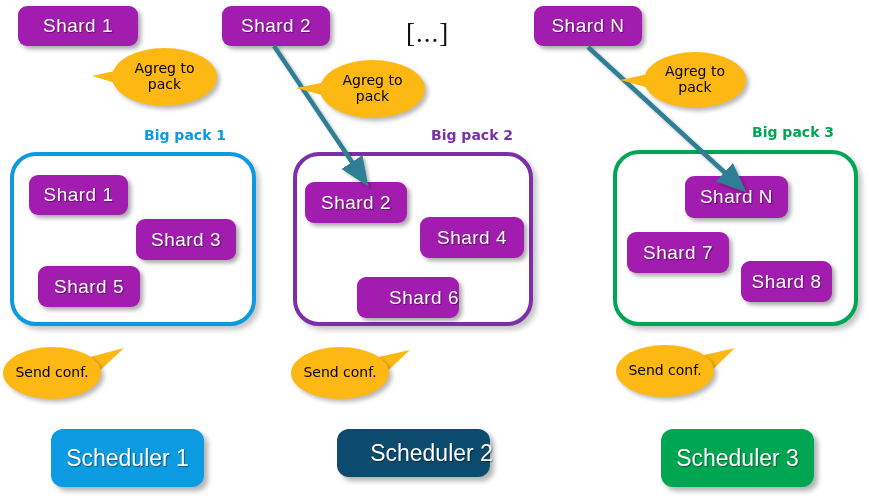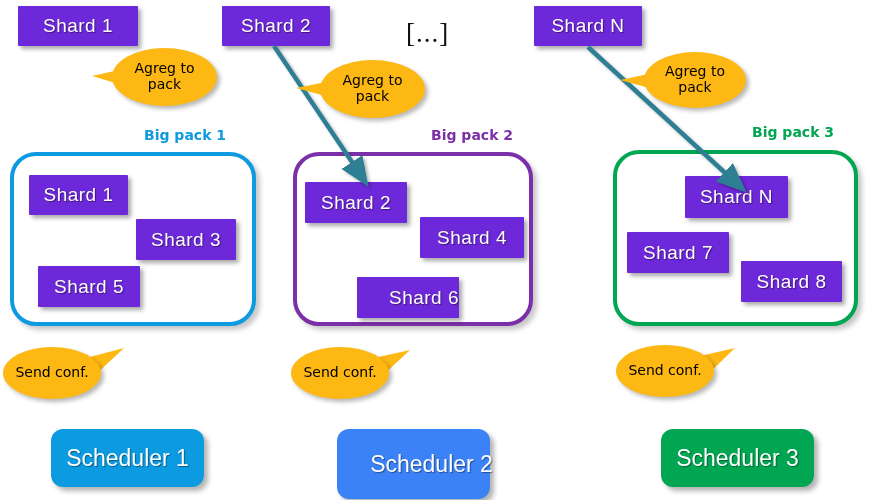--- a/index.html
+++ b/index.html
@@ -23,22 +23,22 @@
     display: flex;
     align-items: center;
     justify-content: center;
     text-align: center;
     color: #ffffff;
     white-space: nowrap;
   }
 
   
   .shard {
-    background: #6d28d9;
-    border-radius: 1px;
+    background: #a21caf;
+    border-radius: 9px;
     font-size: 19px;
     letter-spacing: 0.5px;
     box-shadow: 3px 3px 4px rgba(0,0,0,0.34);
     text-shadow: 1px 1px 1px rgba(0,0,0,0.45);
   }
   .shard.top {
     font-size: 19px;
   }
 
   
@@ -206,37 +206,37 @@
   </div>
 
   <div class="pack-label" style="left:752px; top:124px; color:#00A651;text-align:right;">Big pack 3</div>
   <div class="pack" style="left:613px; top:150px; width:245px; height:176px; border-color:#00A651;"></div>
   <div class="node shard" style="left:685px; top:176px; width:103px; height:42px;">
     <span>Shard N</span>
   </div>
   <div class="node shard" style="left:627px; top:232px; width:102px; height:41px;">
     <span>Shard 7</span>
   </div>
-  <div class="node shard" style="left:741px; top:261px; width:101px; height:41px;">
+  <div class="node shard" style="left:741px; top:261px; width:91px; height:41px;">
     <span>Shard 8</span>
   </div>
 
   <div class="callout" style="left:3px; top:347px; width:98px; height:52px;">
     <span class="txt">Send conf.</span>
   </div>
   <div class="callout" style="left:291px; top:347px; width:98px; height:52px;">
     <span class="txt">Send conf.</span>
   </div>
   <div class="callout" style="left:616px; top:345px; width:98px; height:52px;">
     <span class="txt">Send conf.</span>
   </div>
 
   <div class="node scheduler" style="left:51px; top:429px; width:153px; height:58px; background:#0C9BE0;">
     <span>Scheduler 1</span>
   </div>
-  <div class="node scheduler" style="left:337px; top:429px; width:153px; height:70px; background:#3b82f6;padding-left:36px;">
+  <div class="node scheduler" style="left:337px; top:429px; width:153px; height:48px; background:#0c4a6e;padding-left:36px;">
     <span>Scheduler 2</span>
   </div>
   <div class="node scheduler" style="left:661px; top:429px; width:153px; height:58px; background:#00A651;">
     <span>Scheduler 3</span>
   </div>
 
 </div>
 
 </body></html>

